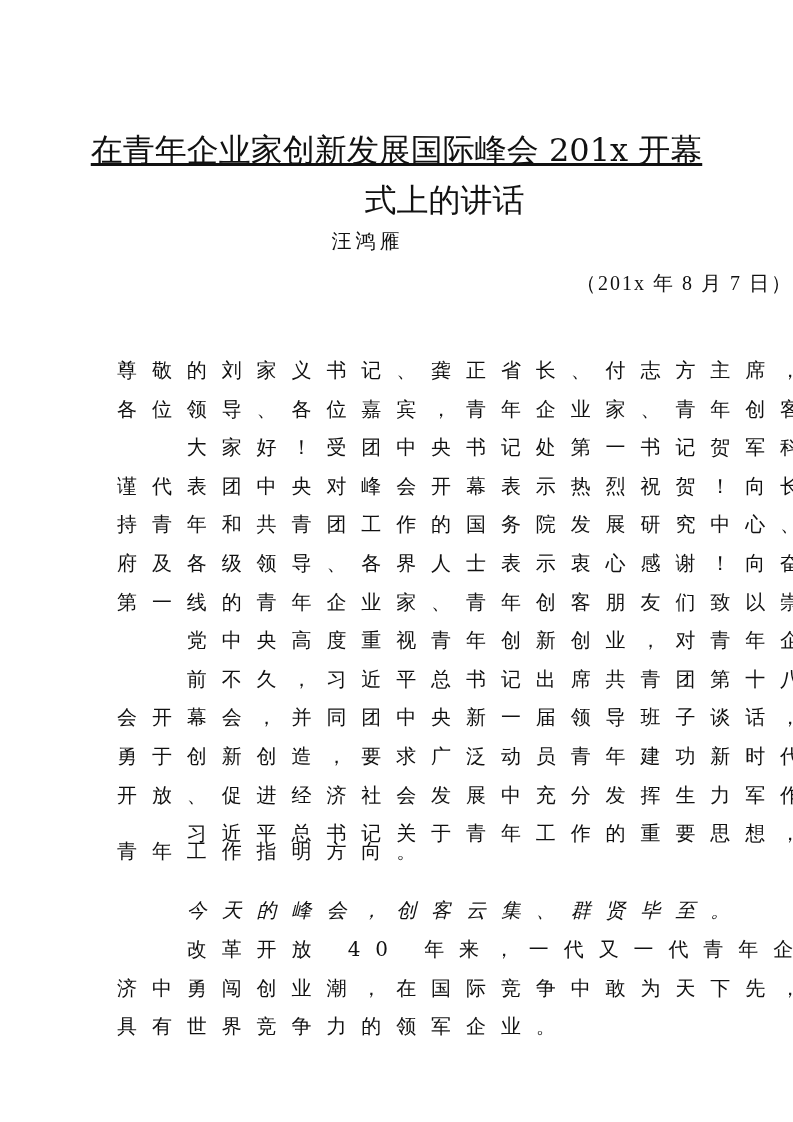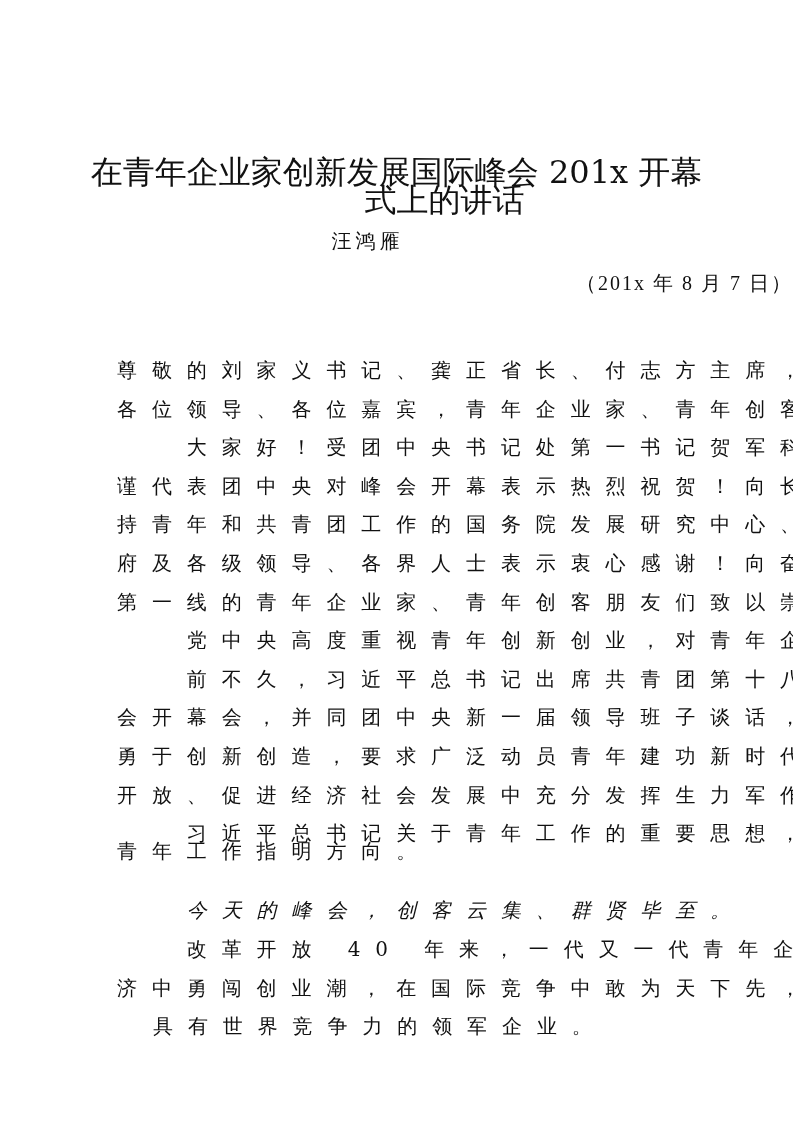--- a/index.html
+++ b/index.html
@@ -1,20 +1,20 @@
 <!DOCTYPE html>
 <html><head>
 <meta charset="utf-8">
 <style>
   html, body { margin: 0; padding: 0; background: #ffffff; }
   body { width: 793px; height: 1122px; position: relative; overflow: hidden;
          font-family: "DejaVu Serif", "Liberation Serif", serif; color: #111; }
   .title { position: absolute; left: 0; width: 793px; text-align: center;
            font-size: 32px; line-height: 40px; letter-spacing: 0px; }
-  .t1 { top: 152px; }
+  .t1 { top: 130px; text-decoration: underline; }
   .t2 { top: 180px; margin-left: 48px; }
   .author { position: absolute; left: 0; width: 735px; top: 228px; text-align: center;
             font-size: 20px; letter-spacing: 4px; }
   .date { position: absolute; left: 0; width: 793px; top: 270px; text-align: right;
           font-size: 20px; letter-spacing: 2px; font-family: "Liberation Serif", serif; }
   .body-line { position: absolute; left: 117px; font-size: 20px; line-height: 28px;
                letter-spacing: 14.9px; white-space: nowrap; }
 </style>
 </head>
 <body>
@@ -35,14 +35,14 @@
     <div class="body-line" style="top: 626.2px; left: 186.8px;">党中央高度重视青年创新创业，对青年企业家寄予厚望。</div>
     <div class="body-line" style="top: 664.8px; left: 186.8px;">前不久，习近平总书记出席共青团第十八次全国代表大</div>
     <div class="body-line" style="top: 703.4px;">会开幕会，并同团中央新一届领导班子谈话，号召广大青年</div>
     <div class="body-line" style="top: 742px;">勇于创新创造，要求广泛动员青年建功新时代，在深化改革</div>
     <div class="body-line" style="top: 780.6px;">开放、促进经济社会发展中充分发挥生力军作用。</div>
     <div class="body-line" style="top: 819.2px; left: 186.8px;">习近平总书记关于青年工作的重要思想，为做好新时代</div>
     <div class="body-line" style="top: 837px;">青年工作指明方向。</div>
     <div class="body-line" style="top: 896.4px; left: 186.8px; font-style: italic;">今天的峰会，创客云集、群贤毕至。</div>
     <div class="body-line" style="top: 935px; left: 186.8px;">改革开放 40 年来，一代又一代青年企业家，在市场经</div>
     <div class="body-line" style="top: 973.6px;">济中勇闯创业潮，在国际竞争中敢为天下先，发展出一大批</div>
-    <div class="body-line" style="top: 1012.2px; margin-left: 36px;">具有世界竞争力的领军企业。</div>
+    <div class="body-line" style="top: 1012.2px;">具有世界竞争力的领军企业。</div>
   </div>
 
 </body></html>

